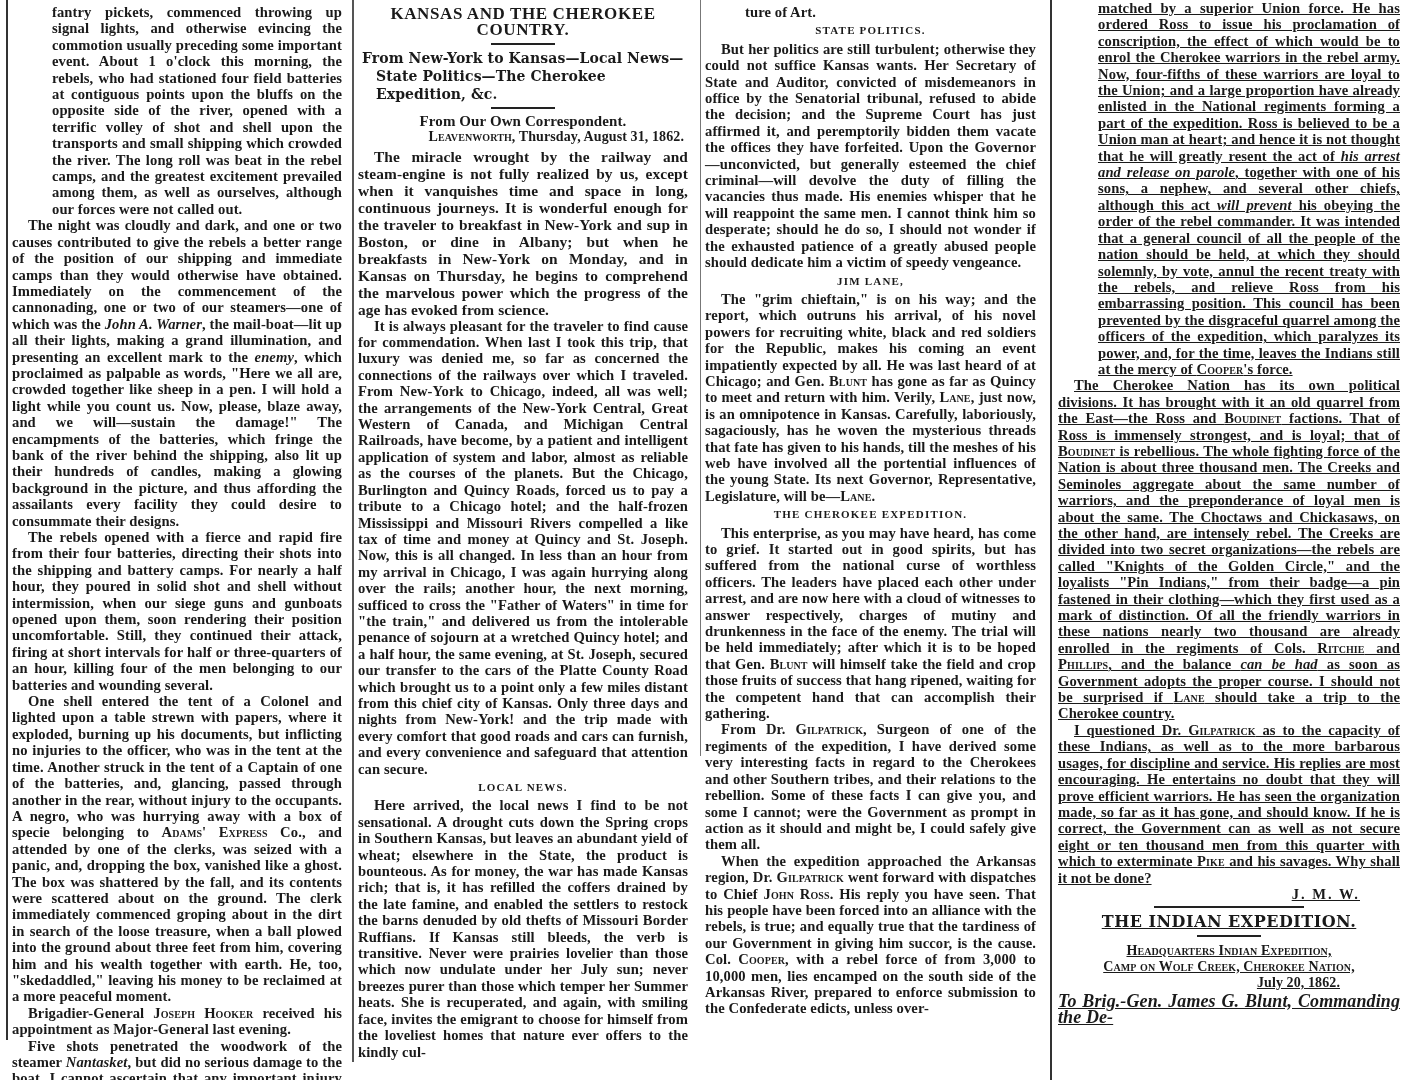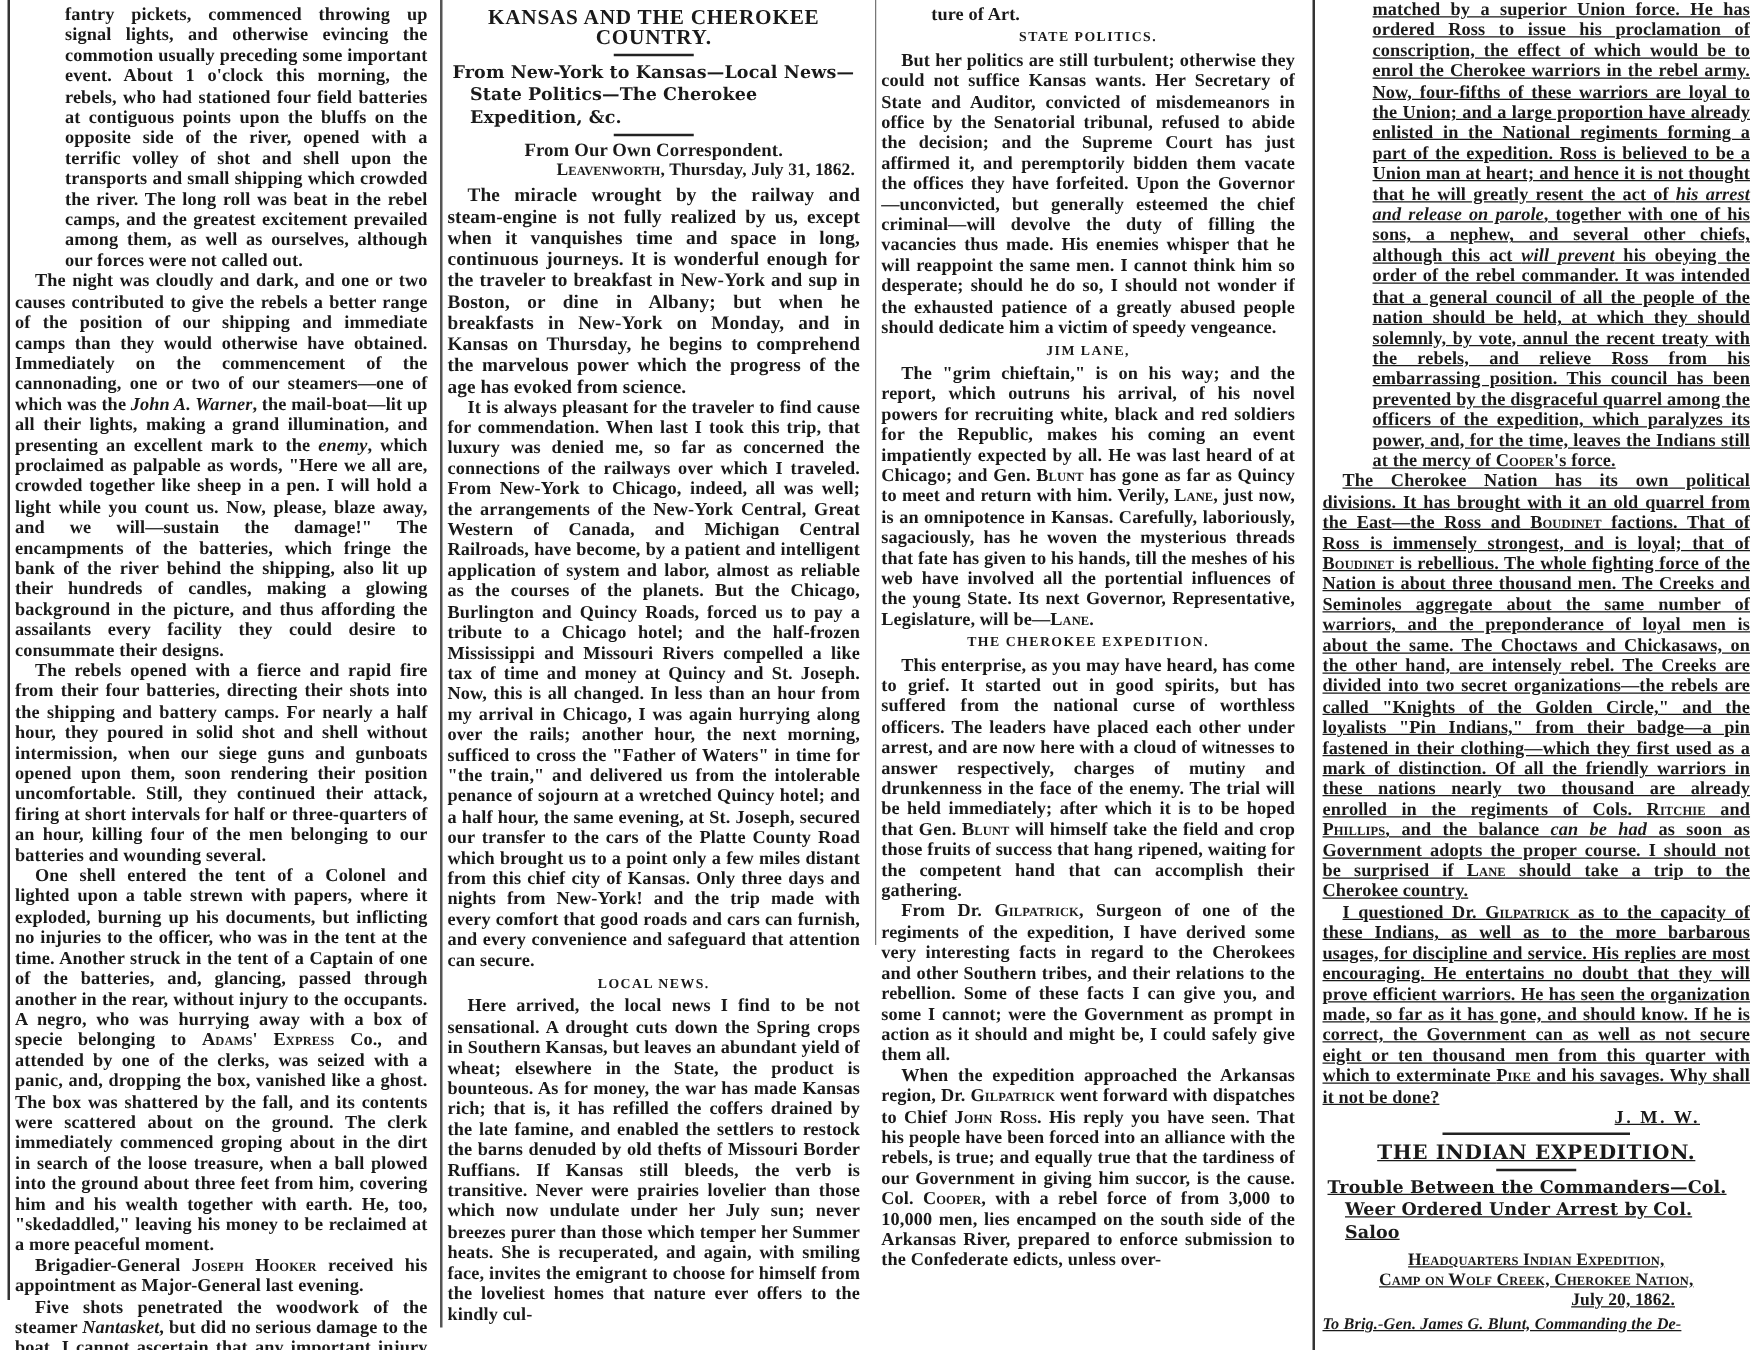--- a/index.html
+++ b/index.html
@@ -29,21 +29,21 @@
   .rule.long { width: 150px; }
   .deck { font-family: "DejaVu Serif", serif; font-weight: bold; font-size: 14px; line-height: 18px; text-align: left; padding-left: 18px; text-indent: -14px; margin: 4px 0; }
   .byline { text-align: center; font-weight: bold; font-size: 15px; margin: 4px 0 0; }
   .dateline { text-align: right; font-size: 14px; margin: 0 4px 2px 0; }
   .sc { font-variant: small-caps; }
   .subhead { text-align: center; font-size: 11px; letter-spacing: 1.2px; margin: 2px 0; text-indent: 0; }
   .sign { text-align: right; padding-right: 40px; letter-spacing: 2px; }
   .sig-argus { float: right; letter-spacing: 1px; }
   .big-title { text-align: center; font-family: "DejaVu Serif", serif; font-size: 16px; font-weight: bold; letter-spacing: 0.5px; margin: 6px 0 2px; }
   .hq { text-align: center; font-size: 14px; line-height: 16px; margin: 6px 0 2px; }
-  .salutation { font-style: italic; font-size: 13px; margin-top: 2px; }
+  .salutation { font-style: italic; font-size: 18px; margin-top: 2px; }
   em { font-style: italic; }
 </style>
 </head>
 <body>
 
 <div class="page">
 
   <div class="col" id="col1">
     <p class="noindent">fantry pickets, commenced throwing up signal lights, and otherwise evincing the commotion usually preceding some important event. About 1 o'clock this morning, the rebels, who had stationed four field batteries at contiguous points upon the bluffs on the opposite side of the river, opened with a terrific volley of shot and shell upon the transports and small shipping which crowded the river. The long roll was beat in the rebel camps, and the greatest excitement prevailed among them, as well as ourselves, although our forces were not called out.</p>
     <p><span>The night was cloudly and dark, and one or two causes contributed to give the rebels a better range of the position of our shipping and immediate camps than they would otherwise have obtained. Immediately on the commencement of the cannonading, one or two of our steamers—one of which was the </span><em>John A. Warner</em><span>, the mail-boat—lit up all their lights, making a grand illumination, and presenting an excellent mark to the </span><em>enemy</em><span>, which proclaimed as palpable as words, "Here we all are, crowded together like sheep in a pen. I will hold a light while you count us. Now, please, blaze away, and we will—sustain the damage!" The encampments of the batteries, which fringe the bank of the river behind the shipping, also lit up their hundreds of candles, making a glowing background in the picture, and thus affording the assailants every facility they could desire to consummate their designs.</span></p>
@@ -54,21 +54,21 @@
     <div style="clear:both"></div>
 
   </div>
 
   <div class="col" id="col2">
     <div class="title-main">KANSAS AND THE CHEROKEE COUNTRY.</div>
     <div class="rule"></div>
     <div class="deck">From New-York to Kansas—Local News—State Politics—The Cherokee Expedition, &amp;c.</div>
     <div class="rule"></div>
     <div class="byline">From Our Own Correspondent.</div>
-    <div class="dateline"><span class="sc">Leavenworth</span><span>, Thursday, July 31, 1862.</span></div>
+    <div class="dateline"><span class="sc">Leavenworth</span><span>, Thursday, August 31, 1862.</span></div>
     <p style="font-size:15.4px;line-height:17px;">The miracle wrought by the railway and steam-engine is not fully realized by us, except when it vanquishes time and space in long, continuous journeys. It is wonderful enough for the traveler to breakfast in New-York and sup in Boston, or dine in Albany; but when he breakfasts in New-York on Monday, and in Kansas on Thursday, he begins to comprehend the marvelous power which the progress of the age has evoked from science.</p>
     <p>It is always pleasant for the traveler to find cause for commendation. When last I took this trip, that luxury was denied me, so far as concerned the connections of the railways over which I traveled. From New-York to Chicago, indeed, all was well; the arrangements of the New-York Central, Great Western of Canada, and Michigan Central Railroads, have become, by a patient and intelligent application of system and labor, almost as reliable as the courses of the planets. But the Chicago, Burlington and Quincy Roads, forced us to pay a tribute to a Chicago hotel; and the half-frozen Mississippi and Missouri Rivers compelled a like tax of time and money at Quincy and St. Joseph. Now, this is all changed. In less than an hour from my arrival in Chicago, I was again hurrying along over the rails; another hour, the next morning, sufficed to cross the "Father of Waters" in time for "the train," and delivered us from the intolerable penance of sojourn at a wretched Quincy hotel; and a half hour, the same evening, at St. Joseph, secured our transfer to the cars of the Platte County Road which brought us to a point only a few miles distant from this chief city of Kansas. Only three days and nights from New-York! and the trip made with every comfort that good roads and cars can furnish, and every convenience and safeguard that attention can secure.</p>
     <div class="subhead">LOCAL NEWS.</div>
     <p>Here arrived, the local news I find to be not sensational. A drought cuts down the Spring crops in Southern Kansas, but leaves an abundant yield of wheat; elsewhere in the State, the product is bounteous. As for money, the war has made Kansas rich; that is, it has refilled the coffers drained by the late famine, and enabled the settlers to restock the barns denuded by old thefts of Missouri Border Ruffians. If Kansas still bleeds, the verb is transitive. Never were prairies lovelier than those which now undulate under her July sun; never breezes purer than those which temper her Summer heats. She is recuperated, and again, with smiling face, invites the emigrant to choose for himself from the loveliest homes that nature ever offers to the kindly cul-</p>
   </div>
 
   <div class="col" id="col3">
     <p class="noindent">ture of Art.</p>
     <div class="subhead">STATE POLITICS.</div>
     <p>But her politics are still turbulent; otherwise they could not suffice Kansas wants. Her Secretary of State and Auditor, convicted of misdemeanors in office by the Senatorial tribunal, refused to abide the decision; and the Supreme Court has just affirmed it, and peremptorily bidden them vacate the offices they have forfeited. Upon the Governor—unconvicted, but generally esteemed the chief criminal—will devolve the duty of filling the vacancies thus made. His enemies whisper that he will reappoint the same men. I cannot think him so desperate; should he do so, I should not wonder if the exhausted patience of a greatly abused people should dedicate him a victim of speedy vengeance.</p>
@@ -81,21 +81,20 @@
   </div>
 
   <div class="col" id="col4">
     <p class="noindent"><span>matched by a superior Union force. He has ordered Ross to issue his proclamation of conscription, the effect of which would be to enrol the Cherokee warriors in the rebel army. Now, four-fifths of these warriors are loyal to the Union; and a large proportion have already enlisted in the National regiments forming a part of the expedition. Ross is believed to be a Union man at heart; and hence it is not thought that he will greatly resent the act of </span><em>his arrest and release on parole</em><span>, together with one of his sons, a nephew, and several other chiefs, although this act </span><em>will prevent</em><span> his obeying the order of the rebel commander. It was intended that a general council of all the people of the nation should be held, at which they should solemnly, by vote, annul the recent treaty with the rebels, and relieve Ross from his embarrassing position. This council has been prevented by the disgraceful quarrel among the officers of the expedition, which paralyzes its power, and, for the time, leaves the Indians still at the mercy of </span><span class="sc">Cooper</span><span>'s force.</span></p>
     <p><span>The Cherokee Nation has its own political divisions. It has brought with it an old quarrel from the East—the Ross and </span><span class="sc">Boudinet</span><span> factions. That of Ross is immensely strongest, and is loyal; that of </span><span class="sc">Boudinet</span><span> is rebellious. The whole fighting force of the Nation is about three thousand men. The Creeks and Seminoles aggregate about the same number of warriors, and the preponderance of loyal men is about the same. The Choctaws and Chickasaws, on the other hand, are intensely rebel. The Creeks are divided into two secret organizations—the rebels are called "Knights of the Golden Circle," and the loyalists "Pin Indians," from their badge—a pin fastened in their clothing—which they first used as a mark of distinction. Of all the friendly warriors in these nations nearly two thousand are already enrolled in the regiments of Cols. </span><span class="sc">Ritchie</span><span> and </span><span class="sc">Phillips</span><span>, and the balance </span><em>can be had</em><span> as soon as Government adopts the proper course. I should not be surprised if </span><span class="sc">Lane</span><span> should take a trip to the Cherokee country.</span></p>
     <p><span>I questioned Dr. </span><span class="sc">Gilpatrick</span><span> as to the capacity of these Indians, as well as to the more barbarous usages, for discipline and service. His replies are most encouraging. He entertains no doubt that they will prove efficient warriors. He has seen the organization made, so far as it has gone, and should know. If he is correct, the Government can as well as not secure eight or ten thousand men from this quarter with which to exterminate </span><span class="sc">Pike</span><span> and his savages. Why shall it not be done?</span></p>
     <div class="sign">J. M. W.</div>
     <div class="rule long"></div>
     <div class="big-title">THE INDIAN EXPEDITION.</div>
     <div class="rule"></div>
-    <div class="deck">Trouble Between the Commanders—Col. Weer Ordered Under Arrest by Col. Saloo</div>
     <div class="hq">
       <div class="sc">Headquarters Indian Expedition,</div>
       <div class="sc">Camp on Wolf Creek, Cherokee Nation,</div>
       <div style="text-align:right;padding-right:60px;">July 20, 1862.</div>
     </div>
     <div class="salutation">To Brig.-Gen. James G. Blunt, Commanding the De-</div>
   </div>
 
 </div>
 

